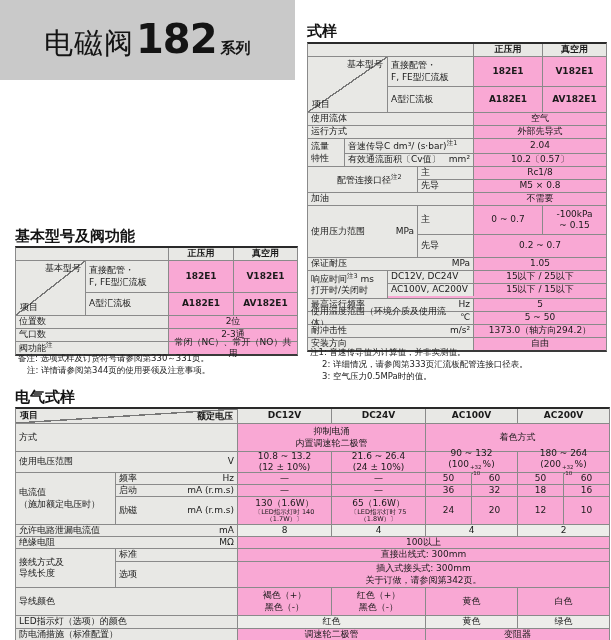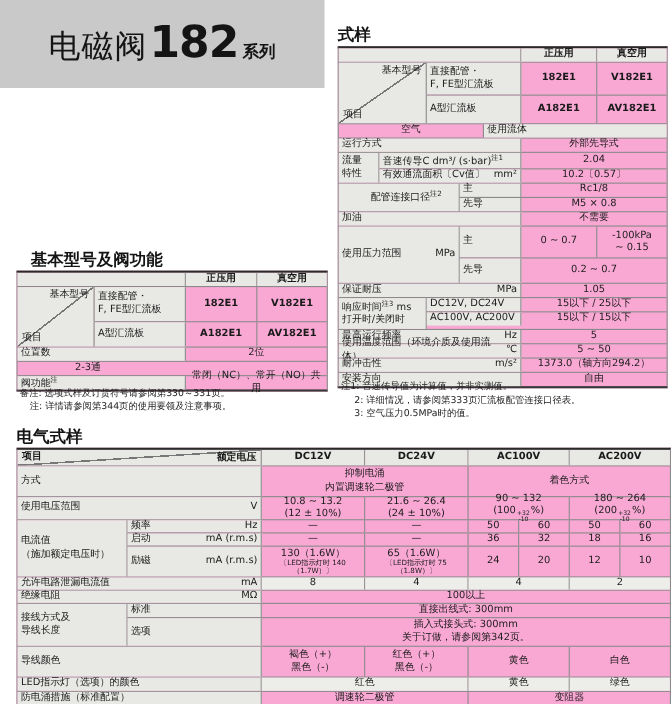--- a/index.html
+++ b/index.html
@@ -70,22 +70,22 @@
         <div class="c bold" style="width:63px;">V182E1</div>
       </div>
       <div class="row" style="height:25px;">
         <div class="c lab start" style="width:86px;">A型汇流板</div>
         <div class="c bold" style="width:69px;">A182E1</div>
         <div class="c bold" style="width:63px;">AV182E1</div>
       </div>
     </div>
   </div>
   <div class="row" style="height:12px;">
+    <div class="c lab start" style="width:166px;">使用流体</div>
     <div class="c" style="width:132px;">空气</div>
-    <div class="c lab start" style="width:166px;">使用流体</div>
   </div>
   <div class="row" style="height:12px;">
     <div class="c lab start" style="width:166px;">运行方式</div>
     <div class="c" style="width:132px;">外部先导式</div>
   </div>
   <div class="rg">
     <div class="c lab" style="width:37px;">流量
 特性</div>
     <div class="rows" style="width:261px;">
       <div class="row" style="height:14px;">
@@ -188,21 +188,21 @@
     <div class="c lab start" style="width:166px;">安装方向</div>
     <div class="c" style="width:132px;">自由</div>
   </div>
 </div>
 <div class="notes" style="left:310px;top:347px;width:296px;">
   <div>注1: 音速传导值为计算值，并非实测值。</div>
   <div class="ind">2: 详细情况，请参阅第333页汇流板配管连接口径表。</div>
   <div class="ind">3: 空气压力0.5MPa时的值。</div>
 </div>
 
-<div class="h" style="left:28px;top:227px;">基本型号及阀功能</div>
+<div class="h" style="left:15px;top:227px;">基本型号及阀功能</div>
 <div class="tbl" style="left:15px;top:246px;width:283px;">
   <div class="row" style="height:12px;">
     <div class="c gray" style="width:153px;"></div>
     <div class="c gray bold" style="width:65px;">正压用</div>
     <div class="c gray bold" style="width:63px;">真空用</div>
   </div>
   <div class="rg">
     <div class="c gray diag" style="width:70px;">
       <span class="tr">基本型号</span>
       <span class="tl">项目</span>
@@ -219,20 +219,21 @@
         <div class="c bold" style="width:65px;">A182E1</div>
         <div class="c bold" style="width:63px;">AV182E1</div>
       </div>
     </div>
   </div>
   <div class="row" style="height:12px;">
     <div class="c lab start" style="width:153px;">位置数</div>
     <div class="c" style="width:128px;">2位</div>
   </div>
   <div class="row" style="height:12px;">
+    <div class="c lab start" style="width:153px;">气口数</div>
     <div class="c" style="width:128px;">2-3通</div>
   </div>
   <div class="row" style="height:12px;">
     <div class="c lab start" style="width:153px;">
       <span><span>阀功能</span><sup>注</sup></span>
     </div>
     <div class="c" style="width:128px;">常闭（NC）、常开（NO）共用</div>
   </div>
 </div>
 <div class="notes" style="left:18px;top:353px;width:290px;">

